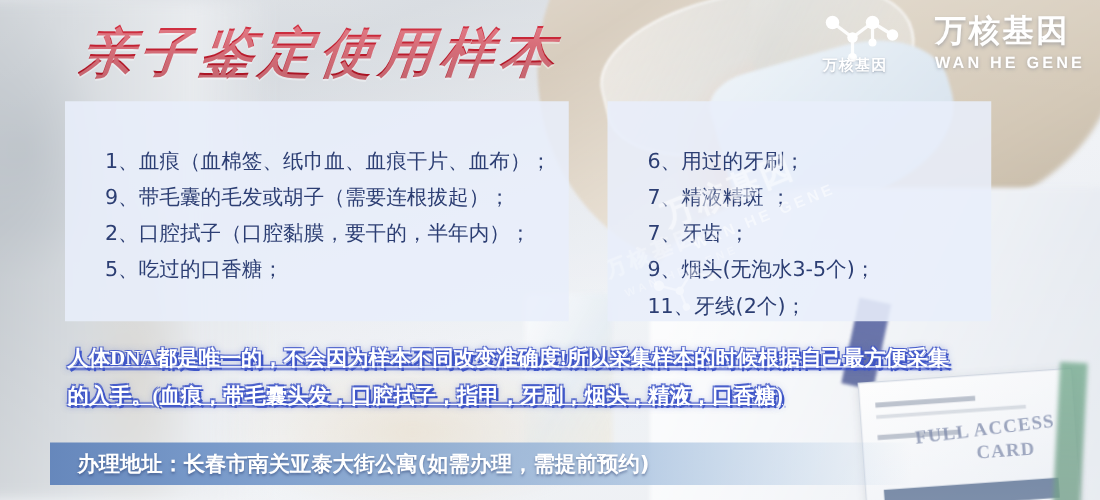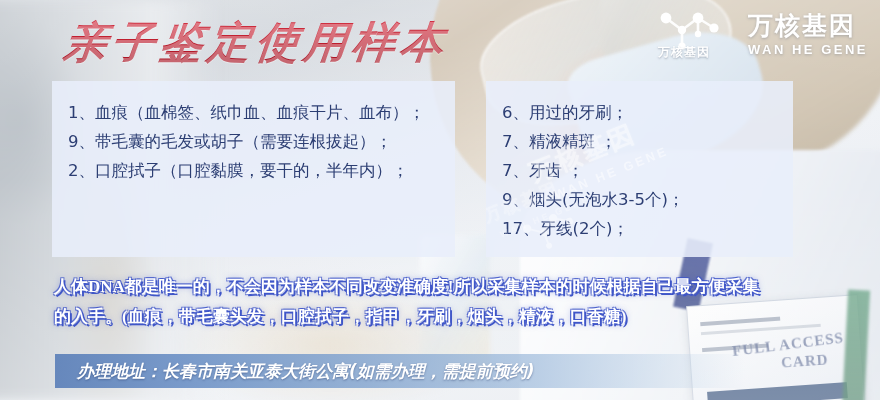--- a/index.html
+++ b/index.html
@@ -150,21 +150,21 @@
 
   
   .panel{
     position:absolute;top:81px;height:176px;
     background:rgba(232,238,250,.88);
     overflow:hidden;
   }
   .panel-left{left:52px;width:403px;}
   .panel-right{left:486px;width:307px;}
   .plist{
-    list-style:none;margin:0;padding:17px 0 0 16px;
+    list-style:none;margin:16px;padding:17px 0 0 16px;
     color:#2c3e73;font-size:16.5px;line-height:29px;
     white-space:nowrap;
   }
   .plist li{font-family:"DejaVu Sans","Liberation Sans",sans-serif;}
 
   
   .wm{
     position:absolute;left:52px;top:36px;width:200px;height:110px;
     transform:rotate(-22deg);
     opacity:.5;pointer-events:none;
@@ -187,33 +187,34 @@
     font-family:"Liberation Serif","DejaVu Serif",serif;
     font-weight:bold;
     color:#ffffff;
     text-shadow:
       2px 2px 0 #3f56c8,
       -1px -1px 0 rgba(63,86,200,.75),
       1px -1px 0 rgba(63,86,200,.75),
       -1px 1px 0 rgba(63,86,200,.75),
       0 0 6px rgba(63,86,200,.55);
     white-space:pre-line;
+    text-decoration:underline;
   }
 
   
   .addrbar{
-    position:absolute;left:55px;top:354px;width:690px;height:34px;
+    position:absolute;left:40px;top:354px;width:690px;height:34px;
     background:linear-gradient(90deg,
       rgba(96,131,186,.95) 0%,
       rgba(110,146,198,.92) 18%,
       rgba(134,167,209,.85) 45%,
       rgba(160,188,220,.7) 70%,
       rgba(186,208,231,.4) 88%,
       rgba(200,218,236,0) 100%);
-    display:flex;align-items:center;font-style:italic;
+    display:flex;align-items:center;
   }
   .addr-txt{
     margin-left:22px;color:#ffffff;font-size:17px;font-weight:bold;
     font-family:"DejaVu Sans","Liberation Sans",sans-serif;
     text-shadow:0 1px 2px rgba(40,60,110,.5);
     white-space:nowrap;
   }
 </style>
 </head>
 <body>
@@ -270,30 +271,31 @@
     </div>
   </div>
 
   <div class="title">亲子鉴定使用样本</div>
 
   <div class="panel panel-left">
     <ul class="plist">
       <li>1、血痕（血棉签、纸巾血、血痕干片、血布）；</li>
       <li>9、带毛囊的毛发或胡子（需要连根拔起）；</li>
       <li>2、口腔拭子（口腔黏膜，要干的，半年内）；</li>
+      <li>5、吃过的口香糖；</li>
     </ul>
   </div>
 
   <div class="panel panel-right">
     <ul class="plist">
       <li>6、用过的牙刷；</li>
       <li>7、精液精斑 ；</li>
       <li>7、牙齿 ；</li>
       <li>9、烟头(无泡水3-5个)；</li>
-      <li>17、牙线(2个)；</li>
+      <li>11、牙线(2个)；</li>
     </ul>
 
     <div class="wm">
       <div class="wm-cn">万核基因</div>
       <div class="wm-en">WAN HE GENE</div>
       <div class="wm-mark">
         <svg width="70" height="42" viewBox="0 0 70 42" aria-hidden="true">
           <g stroke="#ffffff" stroke-width="2" fill="none" opacity="0.9">
             <line x1="10" y1="8" x2="24" y2="18"></line>
             <line x1="24" y1="18" x2="38" y2="8"></line>

